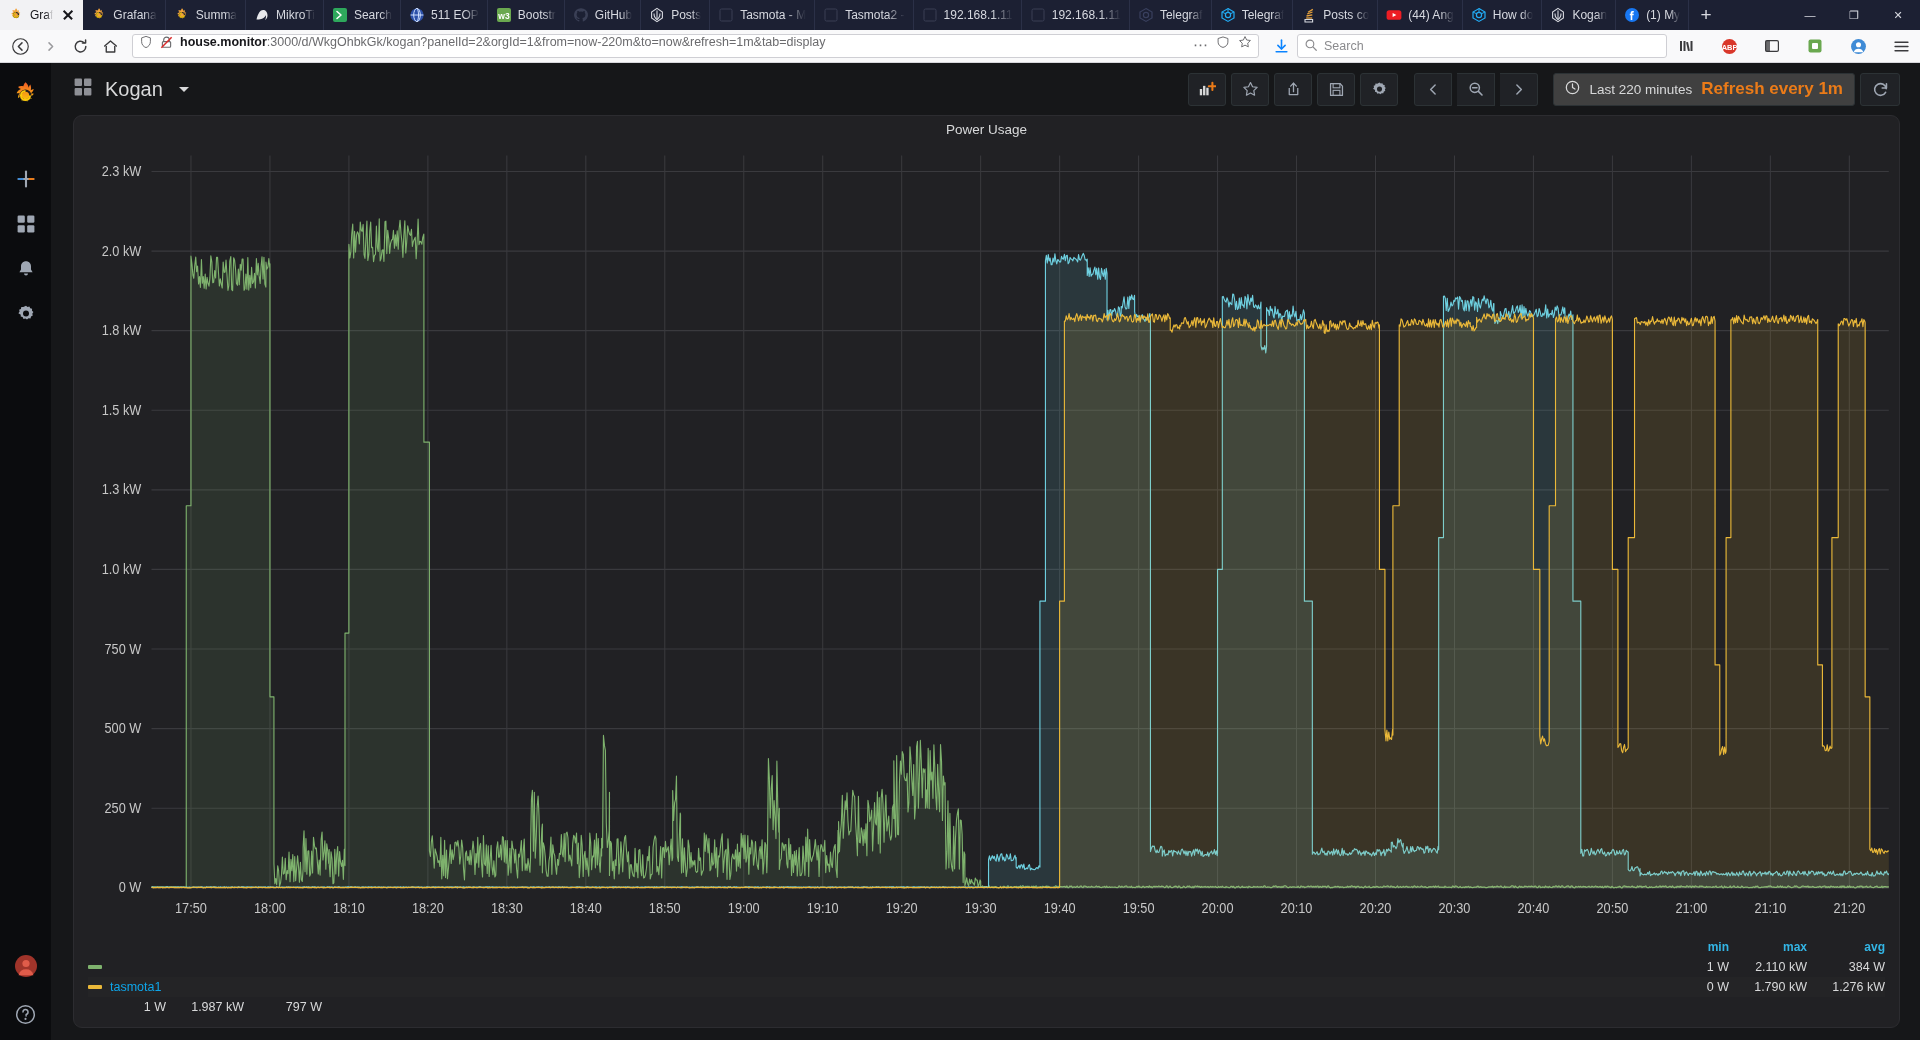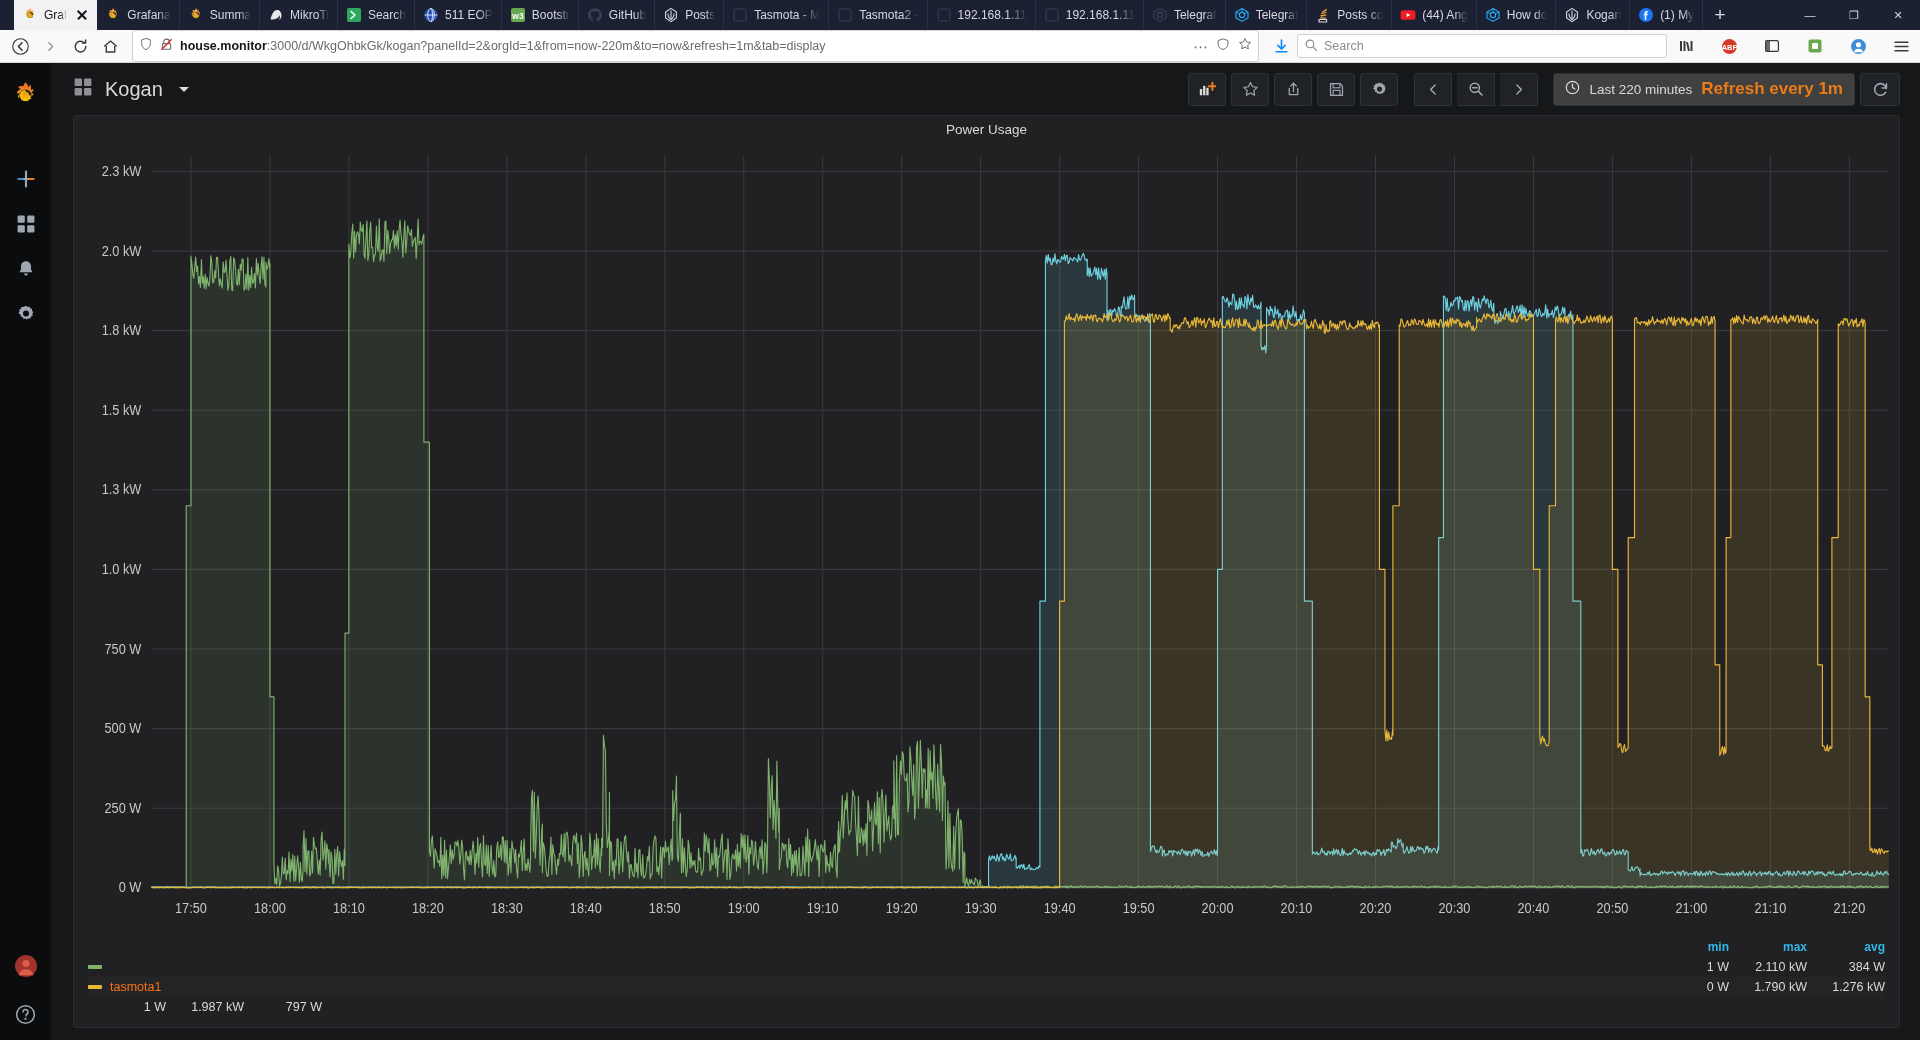--- a/index.html
+++ b/index.html
@@ -8,21 +8,21 @@
     background: #161719;
     font-family: "Liberation Sans", sans-serif;
     overflow: hidden;
   }
 
   
   .browser { width: 1920px; height: 1040px; display: flex; flex-direction: column; }
 
   .tabstrip {
     height: 30px; background: #1c2033; display: flex; align-items: stretch;
-    flex: 0 0 30px; padding-left: 14px;
+    flex: 0 0 30px; padding-left: 0;
   }
   .tab {
     display: flex; align-items: center; gap: 6px;
     padding: 0 8px; min-width: 0; max-width: 118px; flex: 0 0 auto;
     border-right: 1px solid #2b3047; position: relative;
     color: #d7d9e0; font-size: 12px; white-space: nowrap; overflow: hidden;
   }
   .tab.active { background: #f2f2f4; color: #16161a; border-right: none; }
   .tab.active .tab-title { color: #16161a; }
   .tab-title {
@@ -46,22 +46,22 @@
   }
   .winbtns { margin-left: auto; display: flex; align-items: center; flex: 0 0 auto; }
   .winbtn { width: 44px; height: 30px; display: flex; align-items: center; justify-content: center; color: #d7d9e0; font-size: 11px; }
 
   .navbar {
     height: 33px; flex: 0 0 33px; background: #f9f9fa; display: flex; align-items: center;
     gap: 2px; padding: 0 6px; border-bottom: 1px solid #d7d7db;
   }
   .navbtn { width: 28px; height: 26px; display:flex; align-items:center; justify-content:center; color: #3b3b3d; }
   .urlbar {
-    flex: 1 1 auto; height: 32px; background: #fff; border: 1px solid #cfcfd4; border-radius: 3px;
-    display: flex; align-items: center; padding: 0 6px; gap: 6px; margin: 0 6px; min-width: 0;
+    flex: 1 1 auto; height: 24px; background: #fff; border: 1px solid #cfcfd4; border-radius: 3px;
+    display: flex; align-items: flex-start; padding: 0 6px; gap: 6px; margin: 0 6px; min-width: 0;
   }
   .url-text { font-size: 12.5px; color: #6b6b6e; white-space: nowrap; overflow: hidden; }
   .url-text b { color: #16161a; font-weight: 700; }
   .searchbar {
     flex: 0 0 370px; height: 24px; background: #fff; border: 1px solid #cfcfd4; border-radius: 3px;
     display: flex; align-items: center; padding: 0 6px; gap: 6px;
     font-size: 12.5px; color: #8b8b8e;
   }
   .navicons { display: flex; align-items: center; gap: 17px; padding-left: 4px; }
   .navicon { width: 26px; height: 26px; display:flex; align-items:center; justify-content:center; }
@@ -103,39 +103,39 @@
   }
   .refresh-label { color: #eb7b18; font-weight: 700; font-size: 17px; }
   .refresh-btn {
     height: 33px; width: 40px; background: #202226; border: 1px solid #2c3235; border-radius: 3px;
     display: flex; align-items: center; justify-content: center; color: #9fa7b3;
   }
 
   
   .panel-wrap { flex: 1 1 auto; padding: 0 20px 12px 22px; min-height: 0; display: flex; }
   .panel {
-    flex: 1 1 auto; background: #212124; border: 1px solid #2c2c30; border-radius: 3px;
+    flex: 1 1 auto; background: #212124; border: 1px solid #2c2c30; border-radius: 9px;
     display: flex; flex-direction: column; min-width: 0;
   }
   .panel-header { height: 26px; display: flex; align-items: center; justify-content: center; }
   .panel-title { color: #d8d9da; font-size: 13.5px; font-weight: 500; }
 
   .graph { flex: 1 1 auto; position: relative; min-height: 0; }
   .graph svg { display: block; width: 100%; height: 100%; }
 
   .legend {
     flex: 0 0 auto; padding: 4px 14px 10px 14px; display: flex; flex-direction: column;
   }
   .legend-row {
     display: flex; align-items: center; height: 20px; font-size: 12.5px; color: #d8d9da;
   }
   .legend-row.alt { background: #242426; }
   .legend-label-cell { display: flex; align-items: center; gap: 8px; flex: 1 1 auto; min-width: 0; }
   .legend-swatch { width: 14px; height: 4px; border-radius: 1px; flex: 0 0 14px; }
-  .legend-name { font-size: 12.5px; color: #f97316; }
+  .legend-name { font-size: 12.5px; color: #0ea5e9; }
   .stat-cell { width: 78px; text-align: right; flex: 0 0 78px; }
   .stat-head { color: #33b5e5; font-weight: 700; font-size: 12px; }
 </style>
 </head>
 <body>
 
 <div class="browser">
 
   <div class="tabstrip">
     <div id="tabs-container" style="display:flex;align-items:stretch;min-width:0;">

